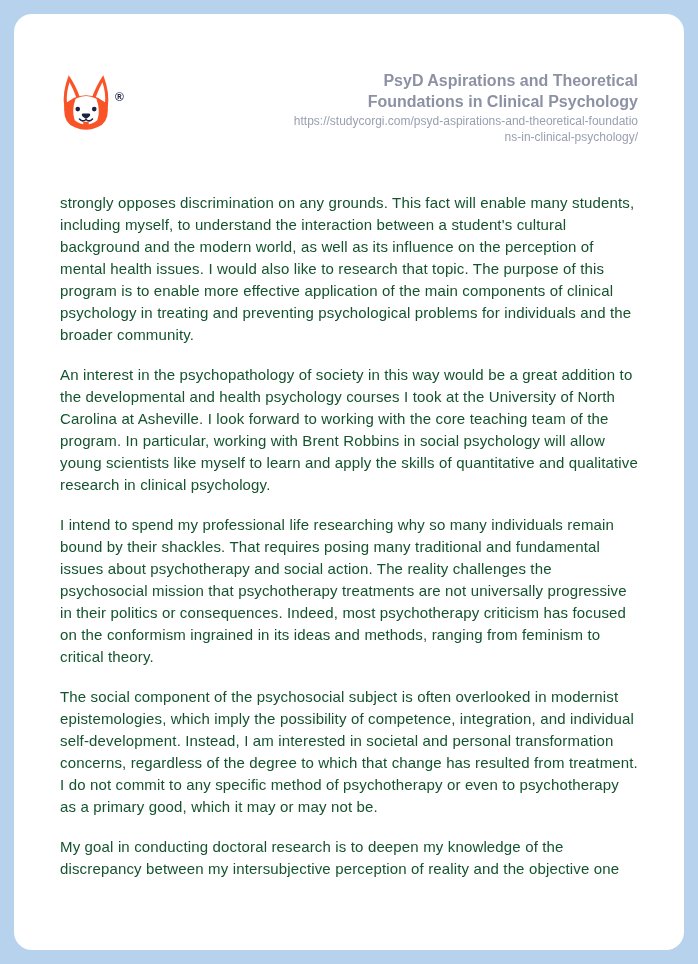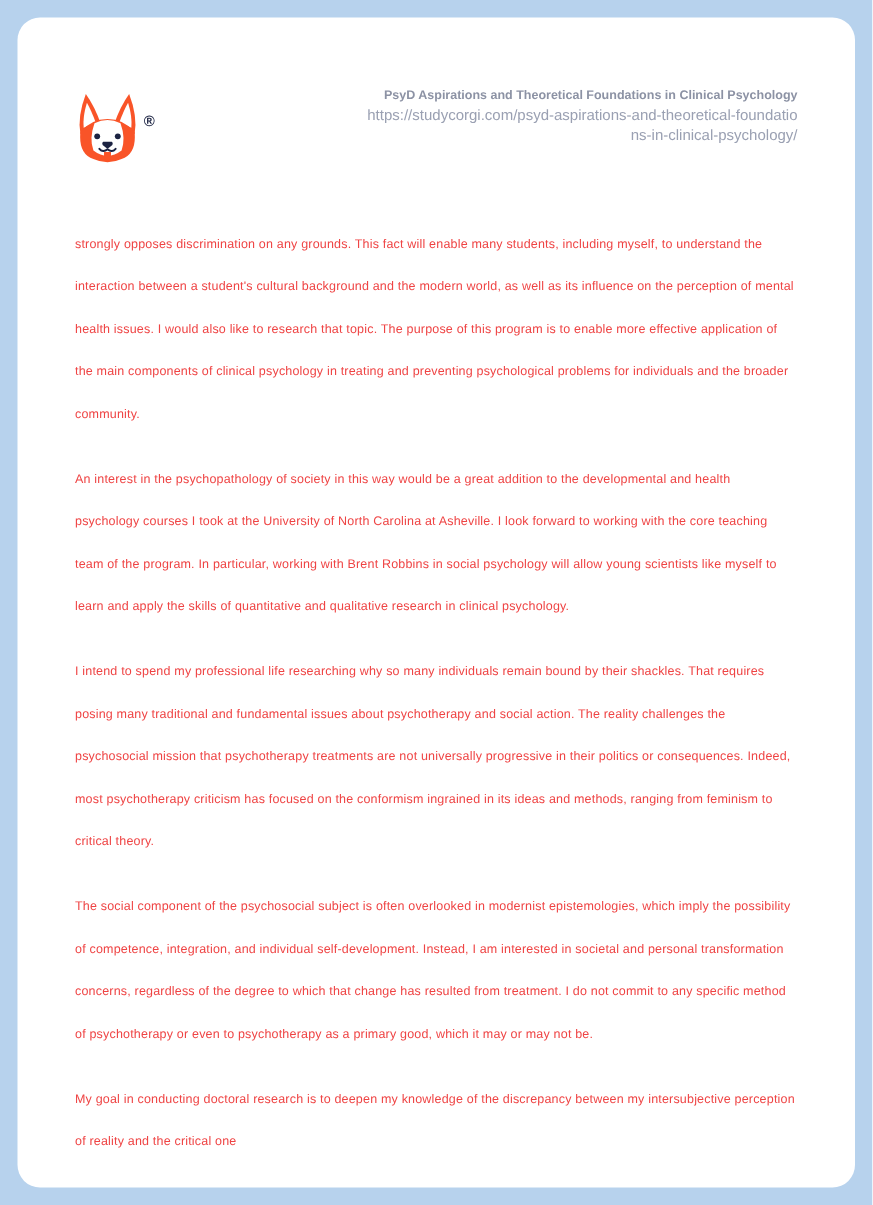--- a/index.html
+++ b/index.html
@@ -49,42 +49,42 @@
     margin-left: 3px;
     position: relative;
     top: -6px;
   }
   .meta {
     width: 345px;
     text-align: right;
     padding-top: 2px;
   }
   .doc-title {
-    font-size: 10px;
+    font-size: 16px;
     font-weight: 700;
     color: #8c92a4;
     line-height: 1.32;
   }
   .doc-url {
     display: block;
     margin-top: 2px;
     font-size: 12px;
     font-weight: 400;
     color: #9aa0b2;
     line-height: 1.3;
     text-decoration: none;
     word-break: break-all;
   }
   .article {
     margin-top: 47px;
   }
   .article p {
-    font-size: 10px;
-    line-height: 34px;
-    color: #ef4444;
+    font-size: 15px;
+    line-height: 22px;
+    color: #14532d;
     letter-spacing: 0.15px;
     margin-bottom: 18px;
   }
 </style>
 </head>
 <body>
 
 <div class="page">
   <div class="card">
 
@@ -122,17 +122,17 @@
         <a class="doc-url" href="#">https://studycorgi.com/psyd-aspirations-and-theoretical-foundations-in-clinical-psychology/</a>
       </div>
 
     </div>
 
     <div class="article">
         <p>strongly opposes discrimination on any grounds. This fact will enable many students, including myself, to understand the interaction between a student's cultural background and the modern world, as well as its influence on the perception of mental health issues. I would also like to research that topic. The purpose of this program is to enable more effective application of the main components of clinical psychology in treating and preventing psychological problems for individuals and the broader community.</p>
         <p>An interest in the psychopathology of society in this way would be a great addition to the developmental and health psychology courses I took at the University of North Carolina at Asheville. I look forward to working with the core teaching team of the program. In particular, working with Brent Robbins in social psychology will allow young scientists like myself to learn and apply the skills of quantitative and qualitative research in clinical psychology.</p>
         <p>I intend to spend my professional life researching why so many individuals remain bound by their shackles. That requires posing many traditional and fundamental issues about psychotherapy and social action. The reality challenges the psychosocial mission that psychotherapy treatments are not universally progressive in their politics or consequences. Indeed, most psychotherapy criticism has focused on the conformism ingrained in its ideas and methods, ranging from feminism to critical theory.</p>
         <p>The social component of the psychosocial subject is often overlooked in modernist epistemologies, which imply the possibility of competence, integration, and individual self-development. Instead, I am interested in societal and personal transformation concerns, regardless of the degree to which that change has resulted from treatment. I do not commit to any specific method of psychotherapy or even to psychotherapy as a primary good, which it may or may not be.</p>
-        <p>My goal in conducting doctoral research is to deepen my knowledge of the discrepancy between my intersubjective perception of reality and the critical one</p>
+        <p>My goal in conducting doctoral research is to deepen my knowledge of the discrepancy between my intersubjective perception of reality and the objective one</p>
       </div>
 
   </div>
 </div>
 
 </body></html>

